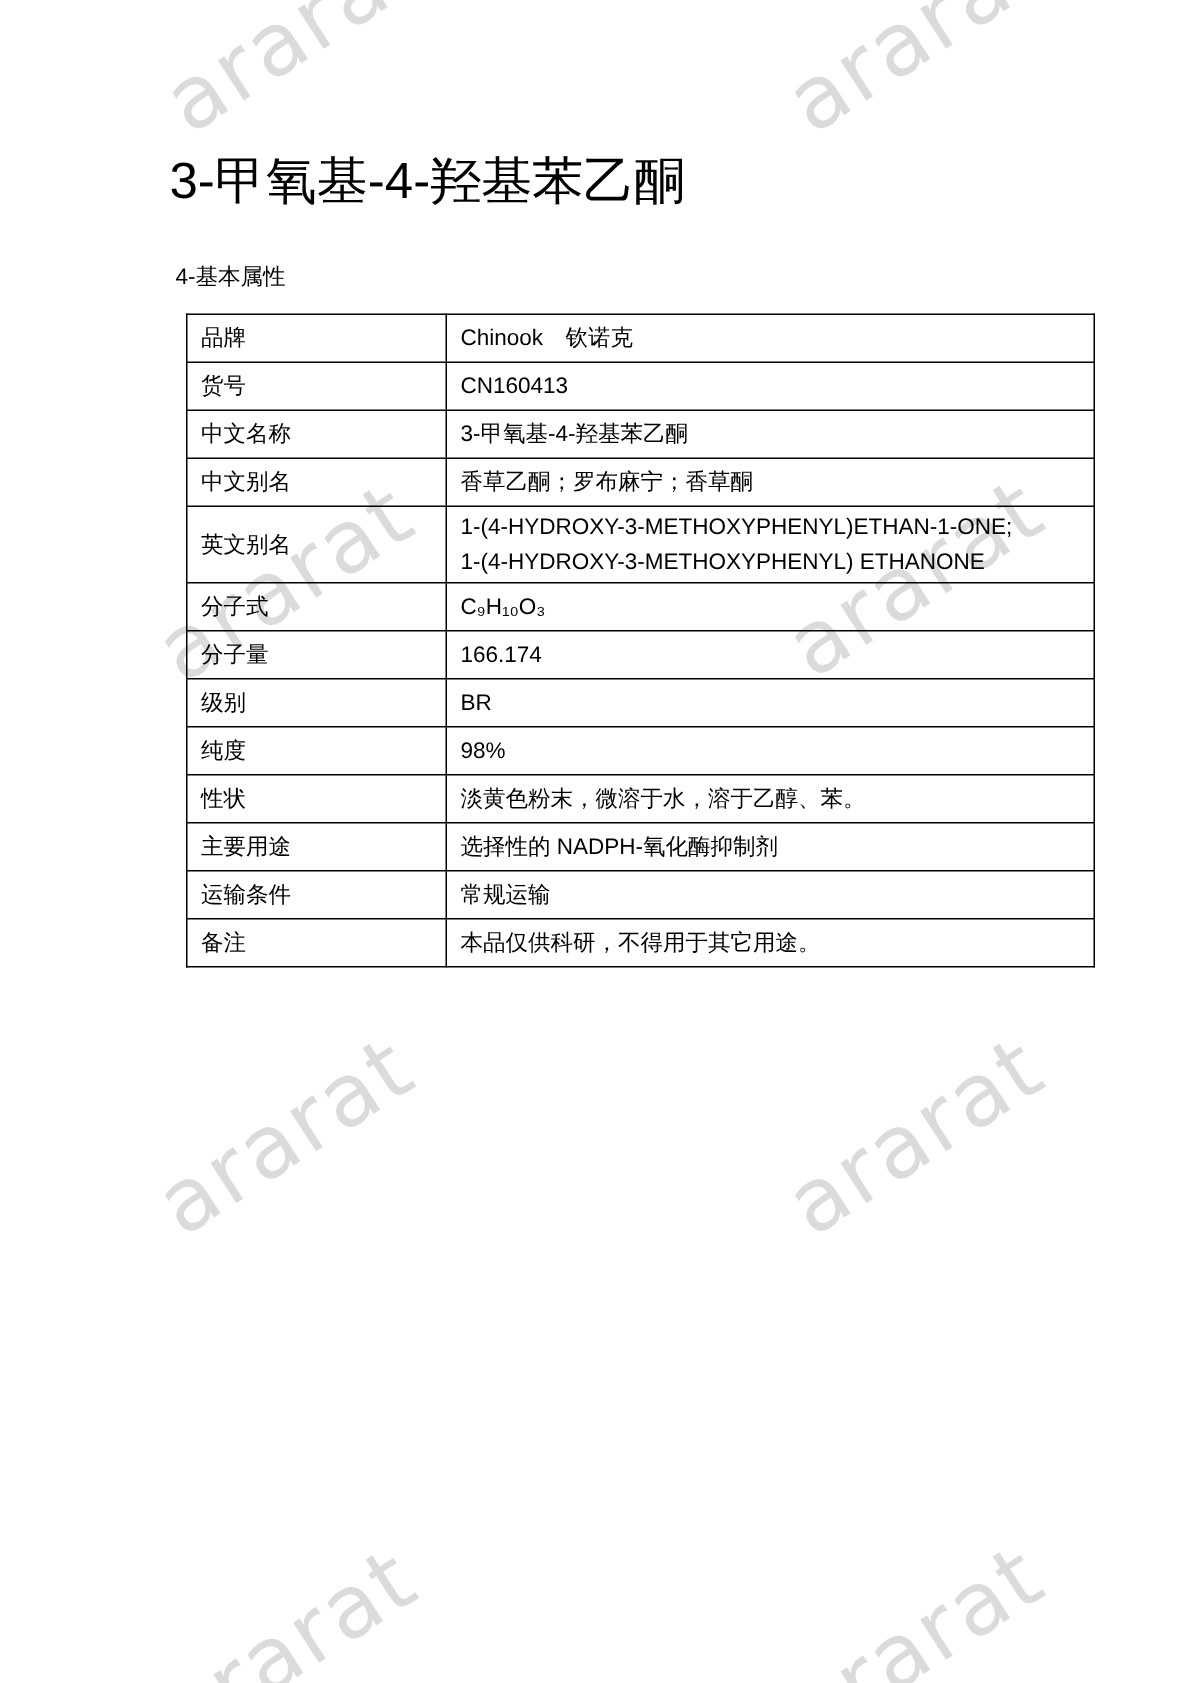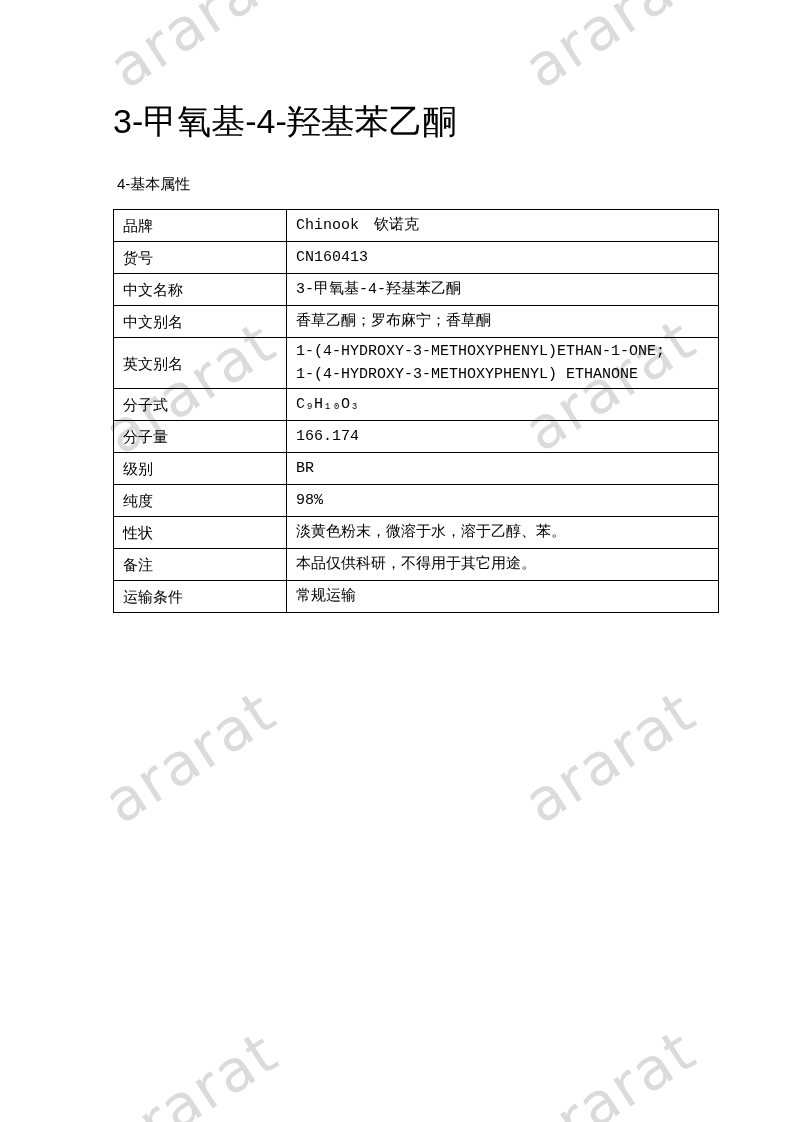--- a/index.html
+++ b/index.html
@@ -38,35 +38,35 @@
   .section-heading {
     position: absolute;
     left: 113px; top: 171px;
     font-size: 15px;
     font-weight: 400;
     margin: 4px;
   }
 
   table.props {
     position: absolute;
-    left: 113px; top: 209px;
+    left: 124px; top: 209px;
     width: 567px;
     border-collapse: collapse;
     table-layout: fixed;
   }
   table.props td {
     border: 1px solid #000000;
     font-size: 15px;
     line-height: 23px;
     padding: 2px 9px;
     vertical-align: middle;
     overflow: hidden;
   }
   td.label-cell { width: 154px; height: 27px; }
-  td.value-cell { width: 413px; font-family: Liberation Mono, monospace; }
+  td.value-cell { width: 413px; }
 </style>
 </head>
 <body>
 
 <div class="page">
 
   <div class="wm-layer">
     <span class="wm" style="left:195px; top:22px;">ararat</span>
     <span class="wm" style="left:610px; top:22px;">ararat</span>
     <span class="wm" style="left:190px; top:388px;">ararat</span>
@@ -117,24 +117,28 @@
           </tr>
           <tr>
             <td class="label-cell">纯度</td>
             <td class="value-cell">98%</td>
           </tr>
           <tr>
             <td class="label-cell">性状</td>
             <td class="value-cell">淡黄色粉末，微溶于水，溶于乙醇、苯。</td>
           </tr>
           <tr>
-            <td class="label-cell">备注</td>
-            <td class="value-cell">本品仅供科研，不得用于其它用途。</td>
+            <td class="label-cell">主要用途</td>
+            <td class="value-cell">选择性的 NADPH-氧化酶抑制剂</td>
           </tr>
           <tr>
             <td class="label-cell">运输条件</td>
             <td class="value-cell">常规运输</td>
+          </tr>
+          <tr>
+            <td class="label-cell">备注</td>
+            <td class="value-cell">本品仅供科研，不得用于其它用途。</td>
           </tr>
         </tbody>
     </table>
   </div>
 
 </div>
 
 </body></html>

